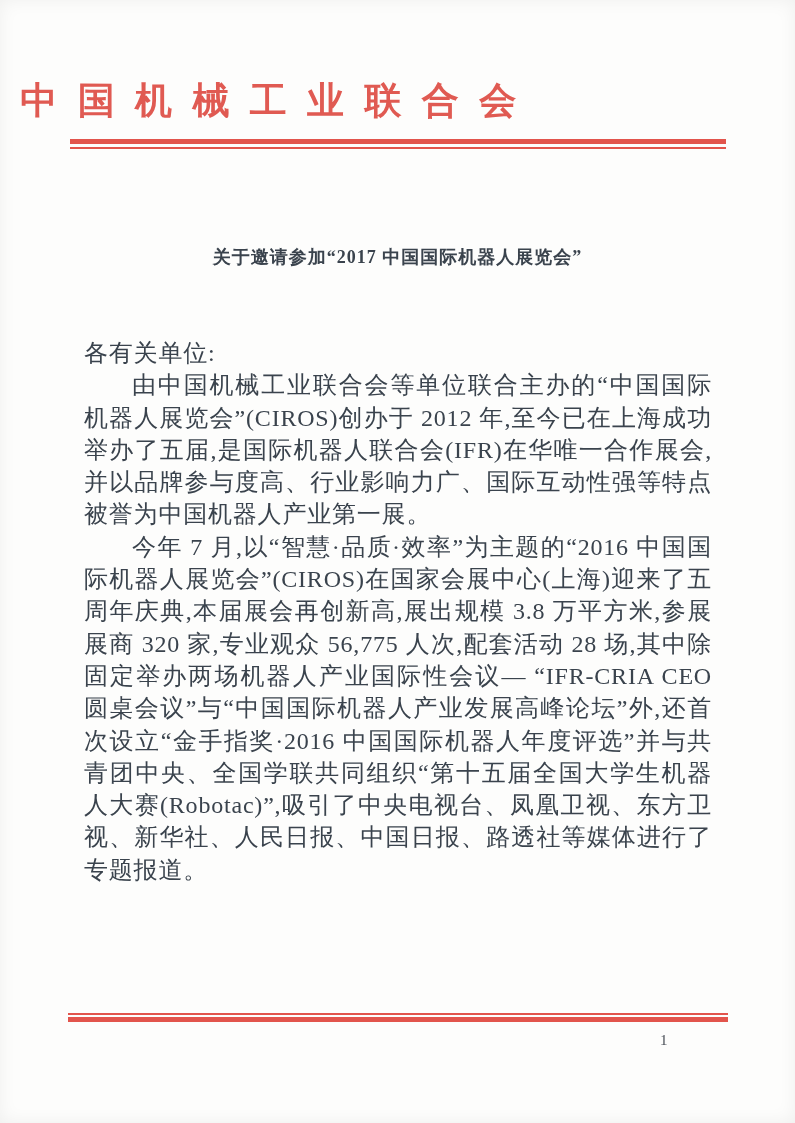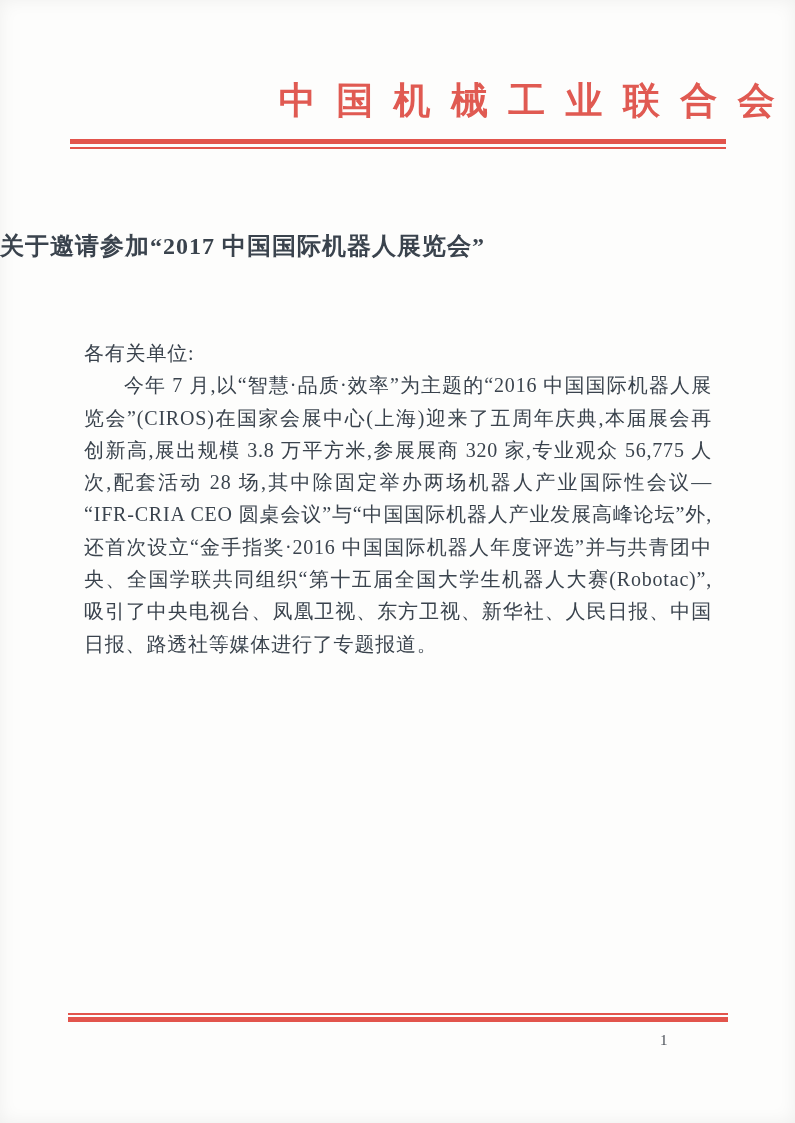--- a/index.html
+++ b/index.html
@@ -18,21 +18,21 @@
     color: #3a434d;
     overflow: hidden;
   }
 
   
   .org-title {
     position: absolute;
     top: 76px;
     left: 0;
     width: 100%;
-    text-align: right;
+    text-align: left;
     font-size: 37px;
     font-weight: bold;
     color: #e05a52;
     letter-spacing: 0.55em;
     text-indent: 0.55em; 
     white-space: nowrap;
   }
   .header-rule {
     position: absolute;
     top: 139px;
@@ -54,37 +54,37 @@
     position: absolute;
     top: 180px;
     right: 168px;
     font-size: 19px;
     letter-spacing: 1px;
   }
 
   
   .doc-title {
     position: absolute;
-    top: 227px;
+    top: 238px;
     left: 0;
     width: 100%;
-    text-align: left;
-    font-size: 24px;
+    text-align: center;
+    font-size: 18px;
     font-weight: bold;
     line-height: 38px;
     letter-spacing: 1px;
   }
 
   
   .doc-body {
     position: absolute;
     top: 337px;
     left: 84px;
     width: 628px;
-    font-size: 20px;
+    font-size: 24px;
     line-height: 32.3px;
     text-align: justify;
     letter-spacing: 0.8px;
   }
   .doc-body p {
     margin: 0;
     text-indent: 2em;
   }
   .doc-body p.salutation {
     text-indent: 0;
@@ -126,20 +126,21 @@
     <div class="thin"></div>
   </div>
 
 
   <div class="doc-title">
     <div>关于邀请参加“2017 中国国际机器人展览会”</div>
   </div>
 
   <div class="doc-body">
     <p class="salutation">各有关单位:</p>
+    <p>由中国机械工业联合会等单位联合主办的“中国国际机器人展览会”(CIROS)创办于 2012 年,至今已在上海成功举办了五届,是国际机器人联合会(IFR)在华唯一合作展会,并以品牌参与度高、行业影响力广、国际互动性强等特点被誉为中国机器人产业第一展。</p>
     <p>今年 7 月,以“智慧·品质·效率”为主题的“2016 中国国际机器人展览会”(CIROS)在国家会展中心(上海)迎来了五周年庆典,本届展会再创新高,展出规模 3.8 万平方米,参展展商 320 家,专业观众 56,775 人次,配套活动 28 场,其中除固定举办两场机器人产业国际性会议— “IFR-CRIA CEO 圆桌会议”与“中国国际机器人产业发展高峰论坛”外,还首次设立“金手指奖·2016 中国国际机器人年度评选”并与共青团中央、全国学联共同组织“第十五届全国大学生机器人大赛(Robotac)”,吸引了中央电视台、凤凰卫视、东方卫视、新华社、人民日报、中国日报、路透社等媒体进行了专题报道。</p>
   </div>
 
   <div class="footer-rule">
     <div class="thin"></div>
     <div class="thick"></div>
   </div>
 
   <div class="page-number">1</div>
 

